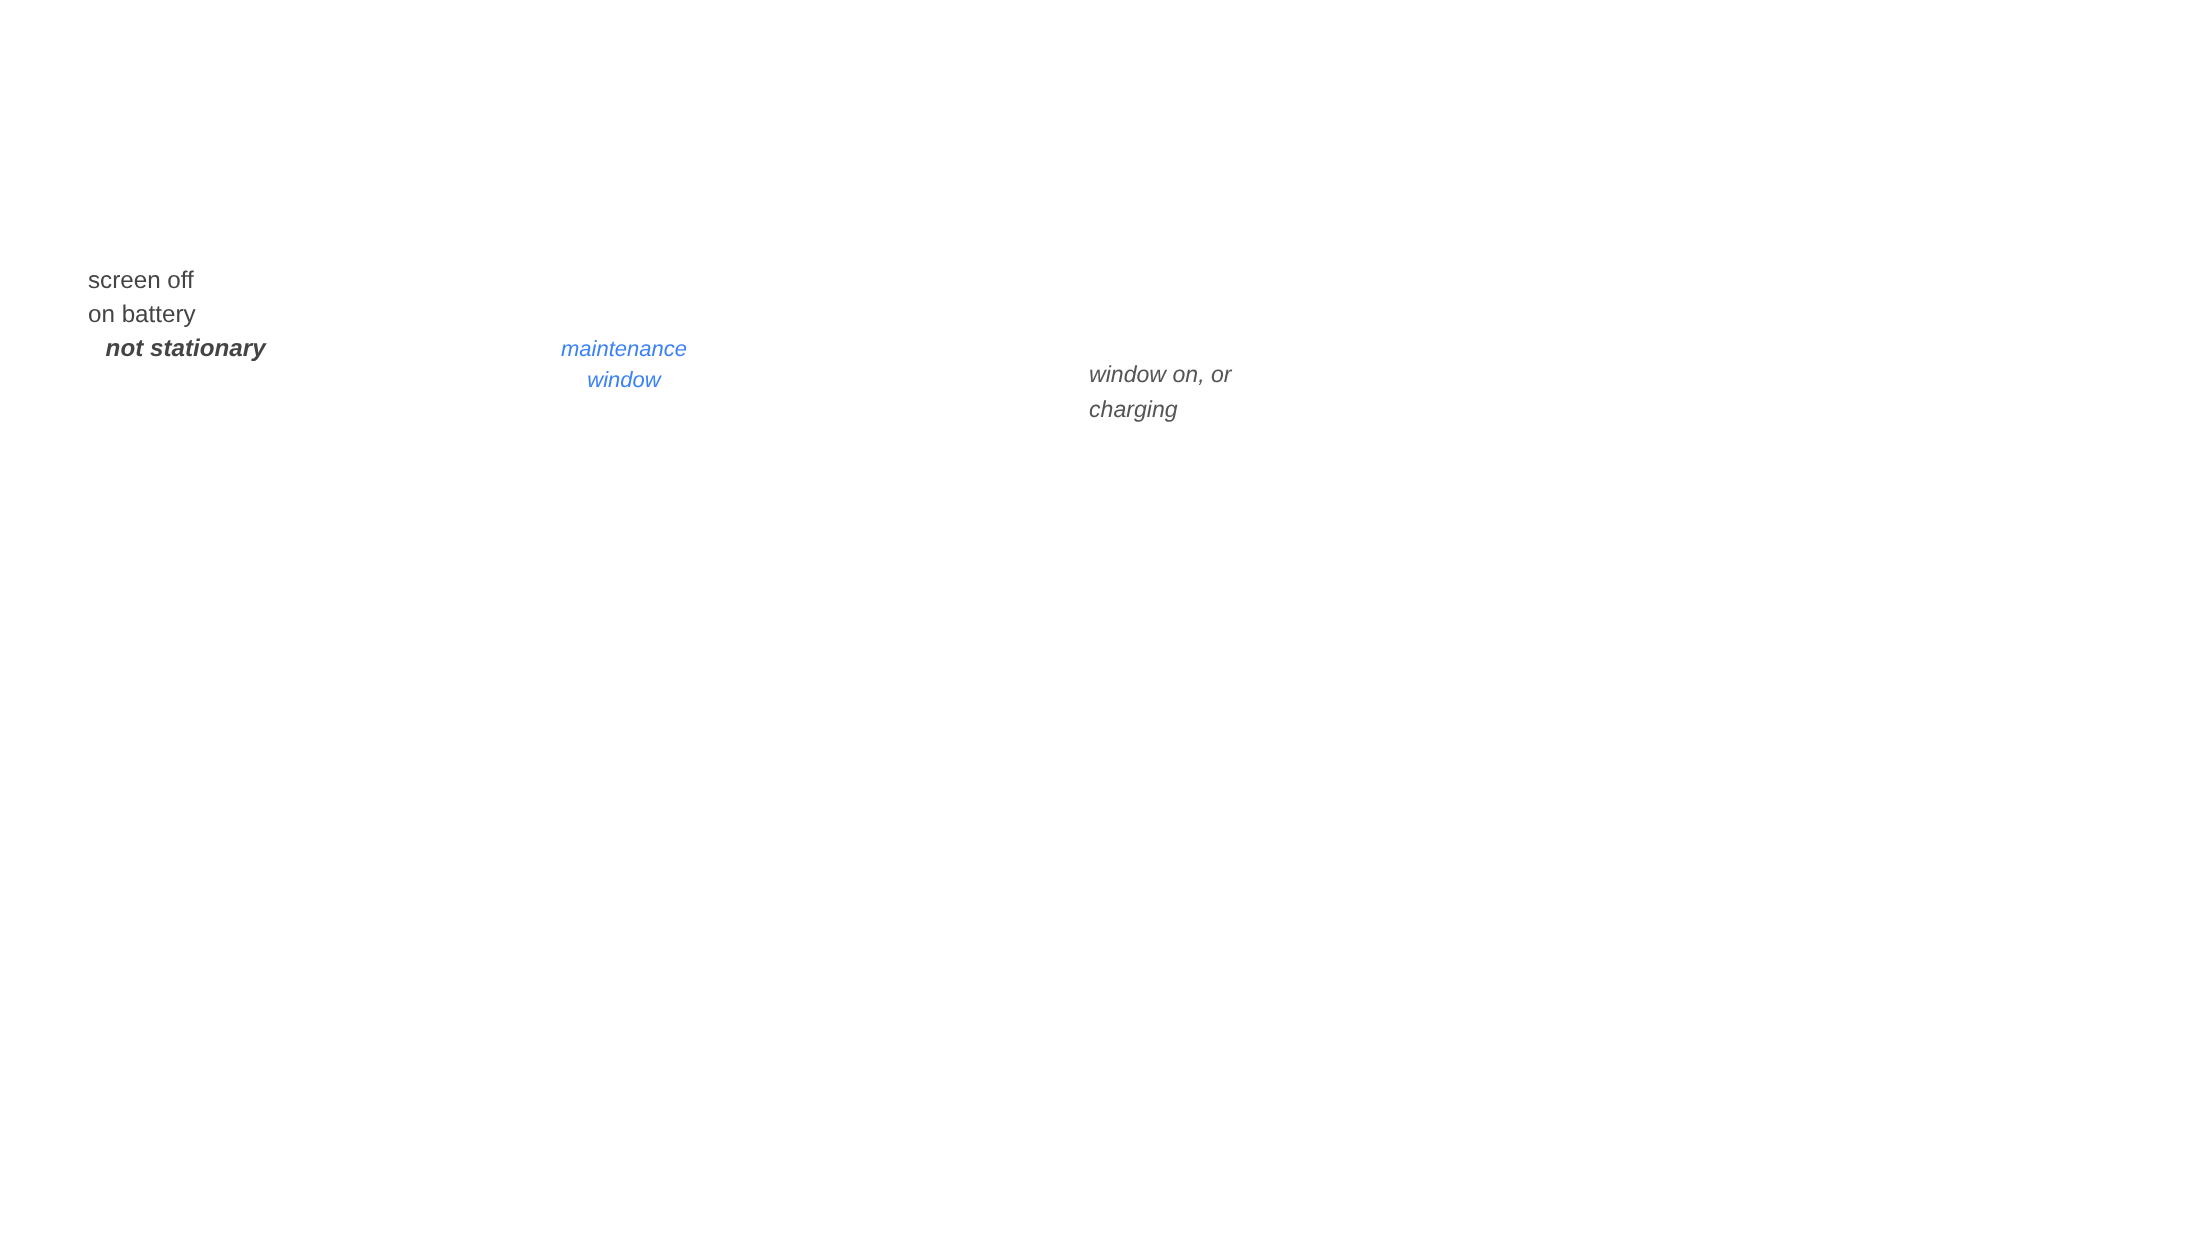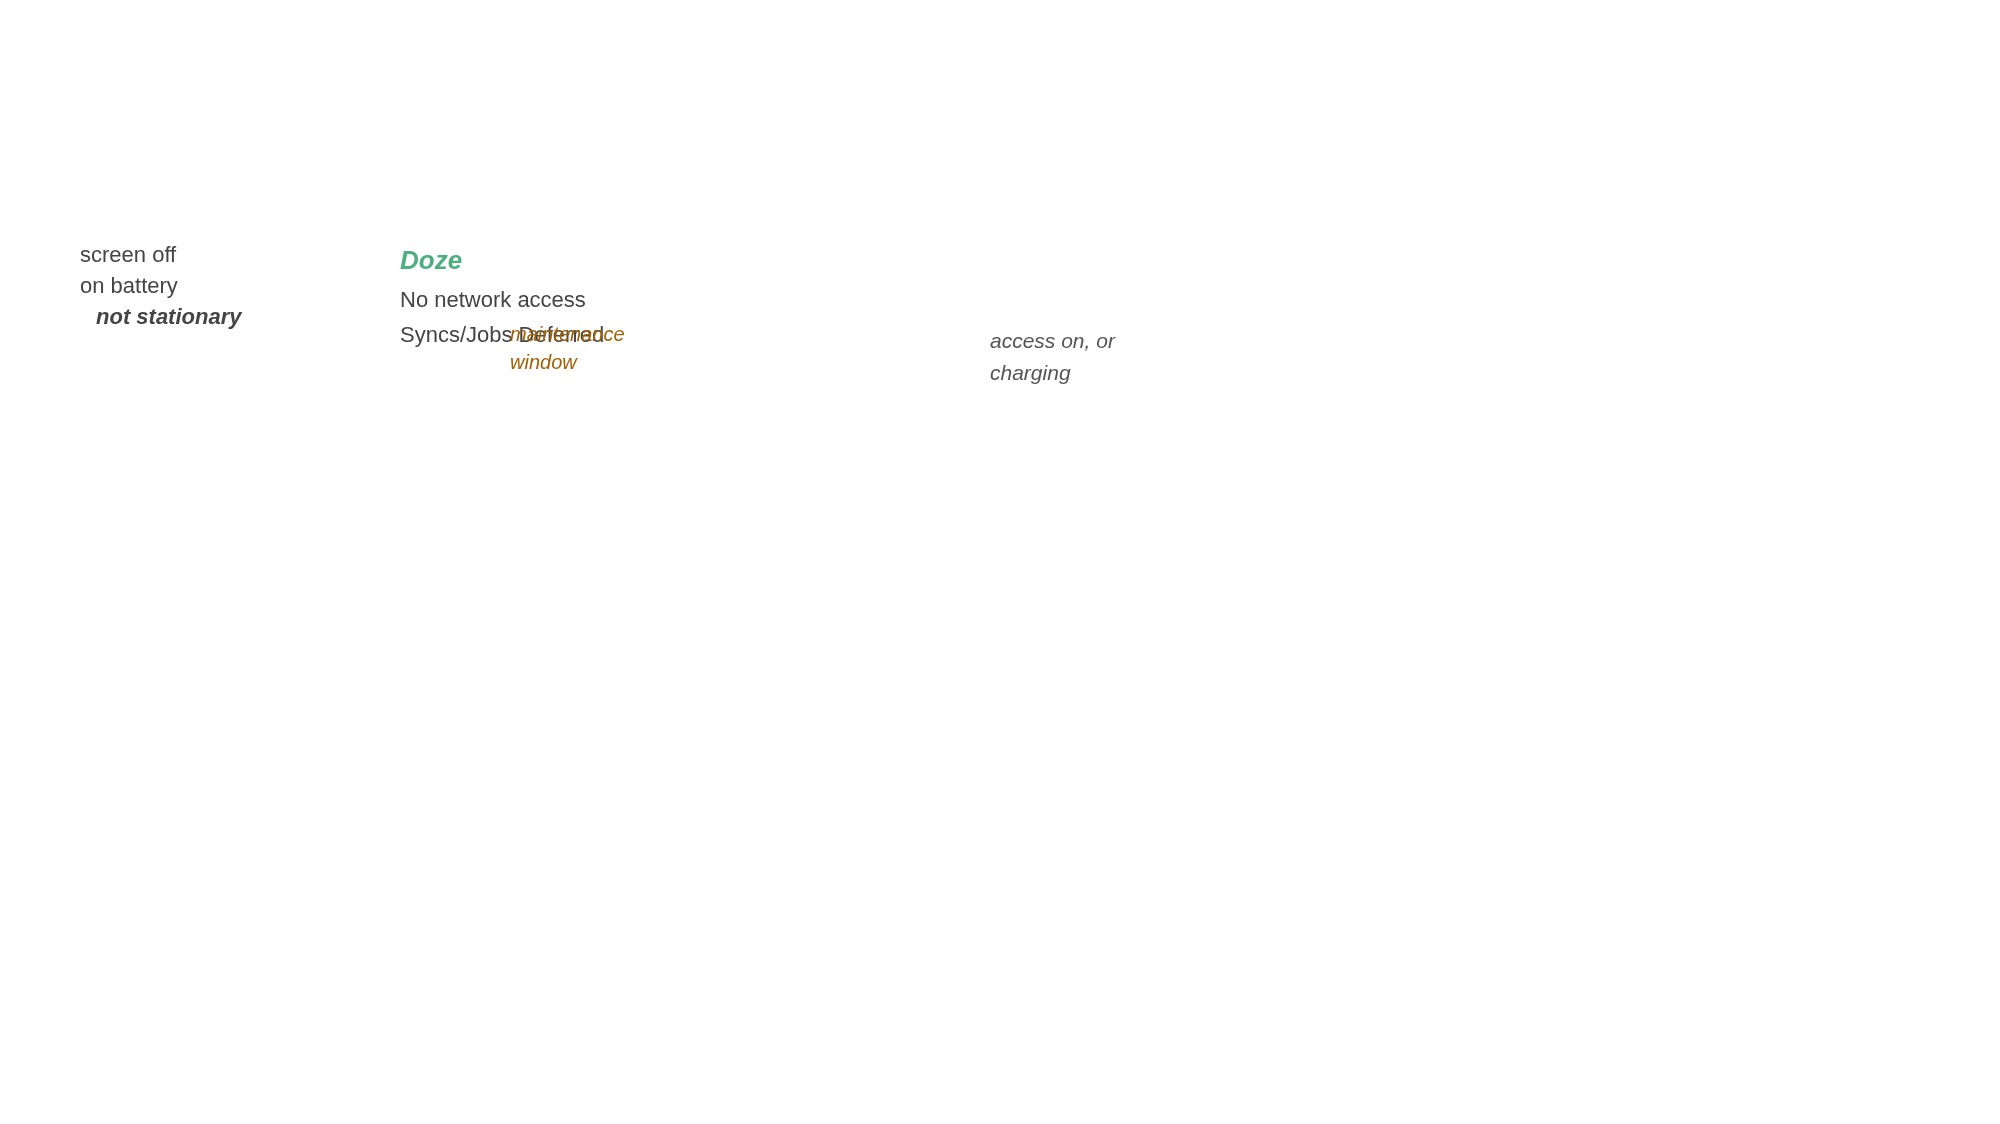--- a/index.html
+++ b/index.html
@@ -46,26 +46,27 @@
     }
     .label-doze .doze-title {
       font-size: 26px;
       font-weight: bold;
       color: #4caf82;
       font-style: italic;
     }
 
     .label-maintenance {
       position: absolute;
-      top: 100px;
+      top: 84px;
       left: 450px;
       font-size: 20px;
-      color: #a16207;
+      color: #3b82f6;
       font-style: italic;
       line-height: 1.4;
+      text-align: center;
     }
 
     .label-screen-on {
       position: absolute;
       top: 105px;
       left: 930px;
       font-size: 21px;
       color: #555;
       font-style: italic;
       line-height: 1.5;
@@ -157,29 +158,24 @@
 <body>
 
 <div class="diagram-container">
 
   <div class="label-screen-off">
     <span>screen off</span><br>
     <span>on battery</span><br>
     <span class="bold-italic">not stationary</span>
   </div>
 
-  <div class="label-doze">
-    <div class="doze-title">Doze</div>
-    <div>No network access</div>
-    <div>Syncs/Jobs Deferred</div>
-  </div>
 
   <div class="label-maintenance">
     <span>maintenance</span><br>
     <span>window</span>
   </div>
 
   <div class="label-screen-on">
-    <span>access on, or</span><br>
+    <span>window on, or</span><br>
     <span>charging</span>
   </div>
 
 </div>
 
 </body></html>

